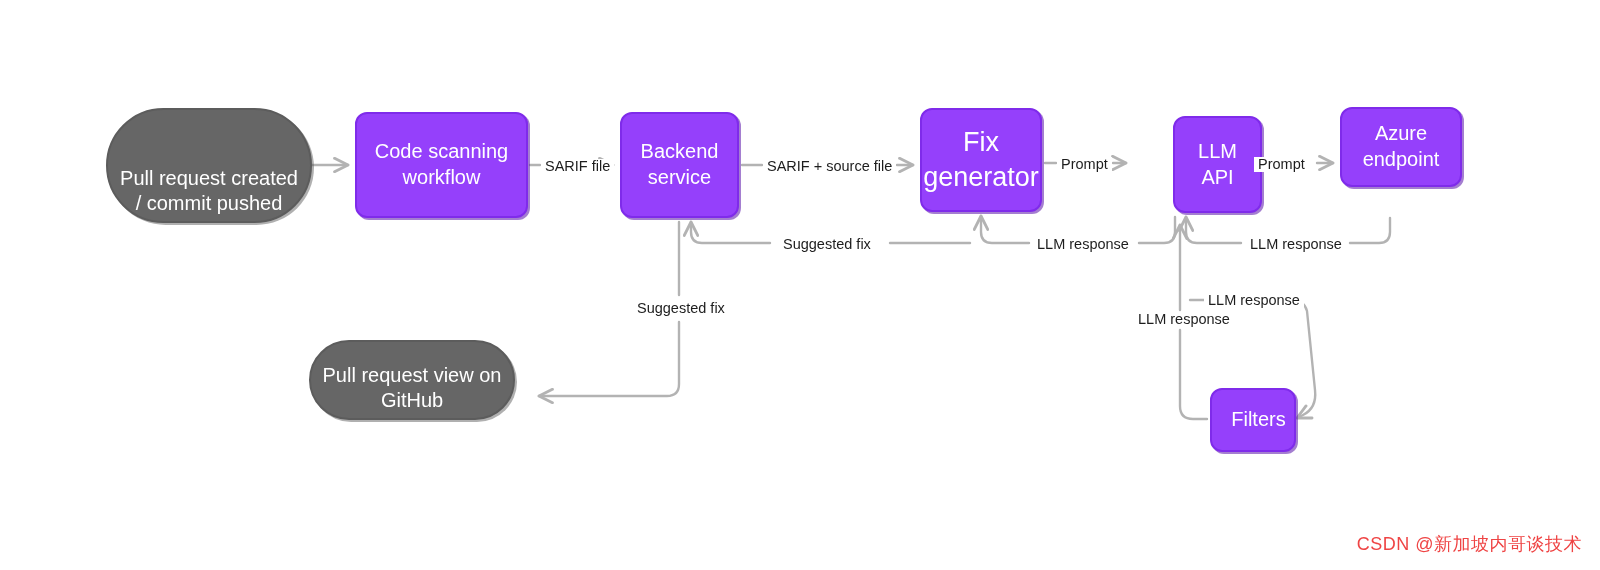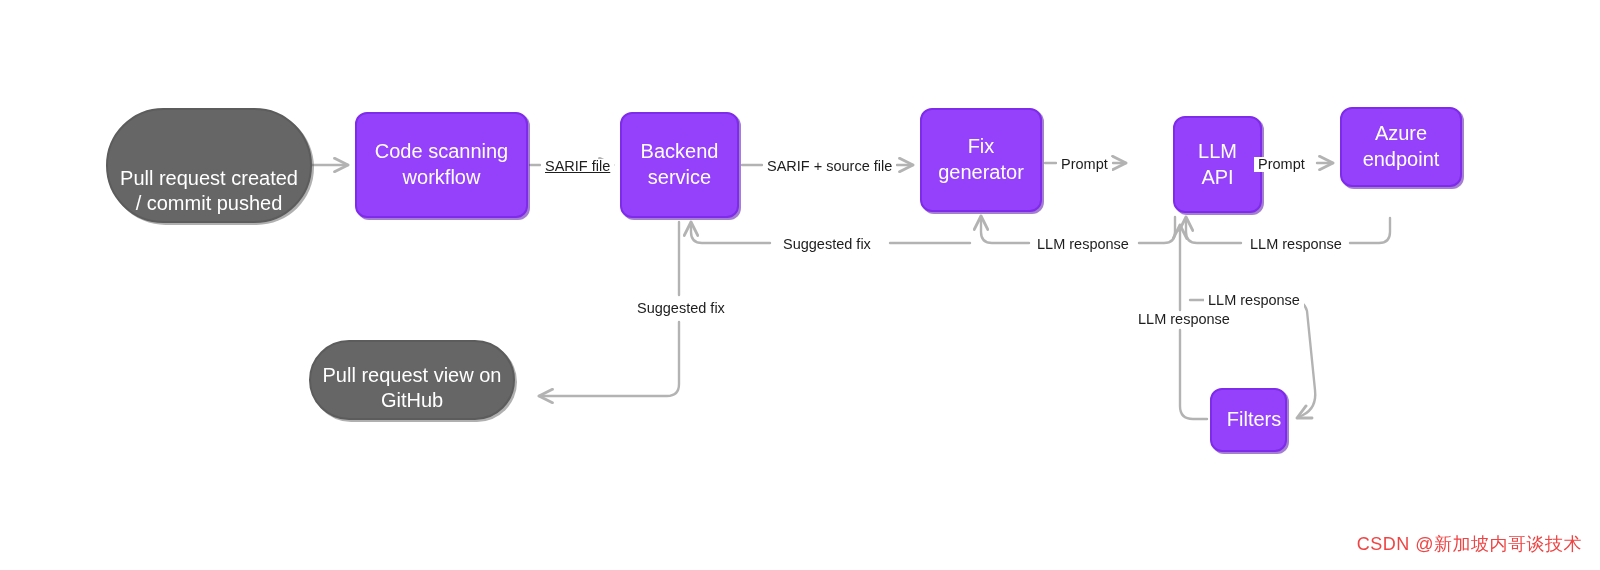--- a/index.html
+++ b/index.html
@@ -124,41 +124,41 @@
   </div>
 
   <div class="node node-purple rounded-rect" style="left:620px; top:112px; width:119px; height:106px; font-size:20px;">
     <span>Backend service</span>
   </div>
 
   <div class="node node-purple rounded-rect" style="left:355px; top:112px; width:173px; height:106px; font-size:20px;">
     <span>Code scanning workflow</span>
   </div>
 
-  <div class="node node-purple rounded-rect" style="left:920px; top:108px; width:122px; height:104px; font-size:20px;">
+  <div class="node node-purple rounded-rect" style="left:920px; top:108px; width:122px; height:104px; font-size:27px;">
     <span>Fix generator</span>
   </div>
 
   <div class="node node-purple rounded-rect" style="left:1133px; top:116px; width:89px; height:97px; font-size:20px;margin-left:40px;">
     <span>LLM API</span>
   </div>
 
   <div class="node node-purple rounded-rect" style="left:1340px; top:107px; width:122px; height:80px; font-size:20px;">
     <span>Azure endpoint</span>
   </div>
 
-  <div class="node node-purple rounded-rect" style="left:1210px; top:388px; width:77px; height:64px; font-size:20px;padding-left:19px;">
+  <div class="node node-purple rounded-rect" style="left:1210px; top:388px; width:86px; height:64px; font-size:20px;padding-left:19px;">
     <span>Filters</span>
   </div>
 
   <div class="node node-gray pill" style="left:309px; top:340px; width:206px; height:80px; font-size:20px;">
     <span>Pull request view on GitHub</span>
   </div>
 
-  <div class="edge-label" style="left:541px; top:159px;text-decoration:underline;">SARIF file</div>
+  <div class="edge-label" style="left:541px; top:159px;">SARIF file</div>
 
   <div class="edge-label" style="left:763px; top:159px;">SARIF + source file</div>
 
   <div class="edge-label" style="left:1057px; top:157px;">Prompt</div>
 
   <div class="edge-label" style="left:1254px; top:157px;">Prompt</div>
 
   <div class="edge-label" style="left:1246px; top:237px;">LLM response</div>
 
   <div class="edge-label" style="left:1033px; top:237px;">LLM response</div>

